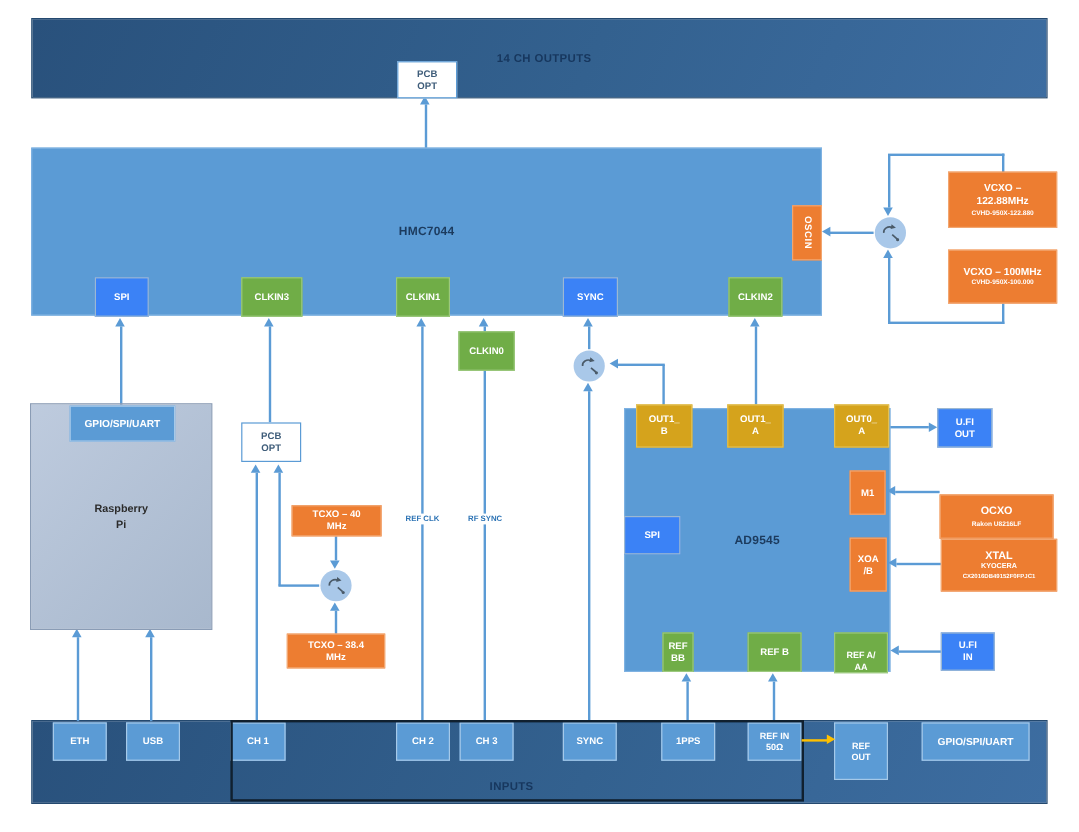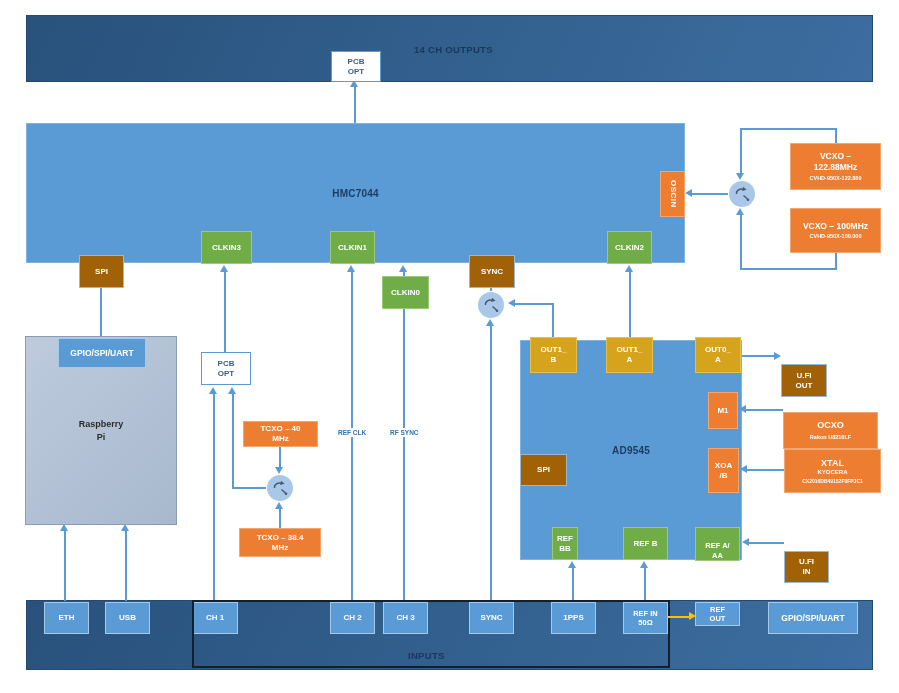--- a/index.html
+++ b/index.html
@@ -10,21 +10,21 @@
        border:1px solid #24496f;box-sizing:border-box;}
   .bar-label{position:absolute;font-size:9.5px;font-weight:bold;color:#17375E;letter-spacing:.3px;}
   
   .chip{position:absolute;background:#5B9BD5;border:1px solid #7FB2E2;box-sizing:border-box;
         display:flex;align-items:center;justify-content:center;}
   .chip-label{font-size:10px;font-weight:bold;color:#1c3b5e;letter-spacing:.2px;}
   
   .port{position:absolute;display:flex;flex-direction:column;align-items:center;justify-content:center;
         font-size:8px;font-weight:bold;color:#fff;text-align:center;line-height:1.25;
         box-sizing:border-box;z-index:3;}
-  .p-dark{background:#a16207;border:1px solid #9cb8d2;margin-top:24px;}
+  .p-dark{background:#3b82f6;border:1px solid #9cb8d2;}
   .p-green{background:#70AD47;border:1px solid #9CC97E;}
   .p-gold{background:#D5A31C;border:1px solid #E3C052;}
   .p-orange{background:#ED7D31;border:1px solid #F2A670;}
   .p-blue{background:#5B9BD5;border:1px solid #A5C9E9;}
   .p-white{background:#fff;border:1px solid #5B9BD5;color:#3f5d7a;}
   .tiny{font-size:5.5px;font-weight:bold;margin-top:2px;}
   
   .vline{position:absolute;width:2px;background:#5B9BD5;z-index:1;}
   .hline{position:absolute;height:2px;background:#5B9BD5;z-index:1;}
   .ah{position:absolute;width:0;height:0;z-index:2;}
@@ -294,21 +294,21 @@
   <div class="port p-blue" style="left:469px;top:602px;width:45px;height:32px;">
       <span>SYNC</span>
     </div>
   <div class="port p-blue" style="left:551px;top:602px;width:45px;height:32px;">
       <span>1PPS</span>
     </div>
   <div class="port p-blue" style="left:623px;top:602px;width:45px;height:32px;font-size:7.5px;">
     <span>REF IN</span>
       <span>50Ω</span>
   </div>
-  <div class="port p-blue" style="left:695px;top:602px;width:45px;height:24px;font-size:7.5px;">
+  <div class="port p-blue" style="left:695px;top:602px;width:45px;height:48px;font-size:7.5px;">
     <span>REF</span>
       <span>OUT</span>
   </div>
   <div class="port p-blue" style="left:768px;top:602px;width:90px;height:32px;font-size:8.5px;">
     <span>GPIO/SPI/UART</span>
   </div>
 
   <div class="inputs-outline" style="left:192px;top:600px;width:478px;height:68px;"></div>
   <div class="bar-label" style="left:408px;top:650px;z-index:5;">INPUTS</div>
 

